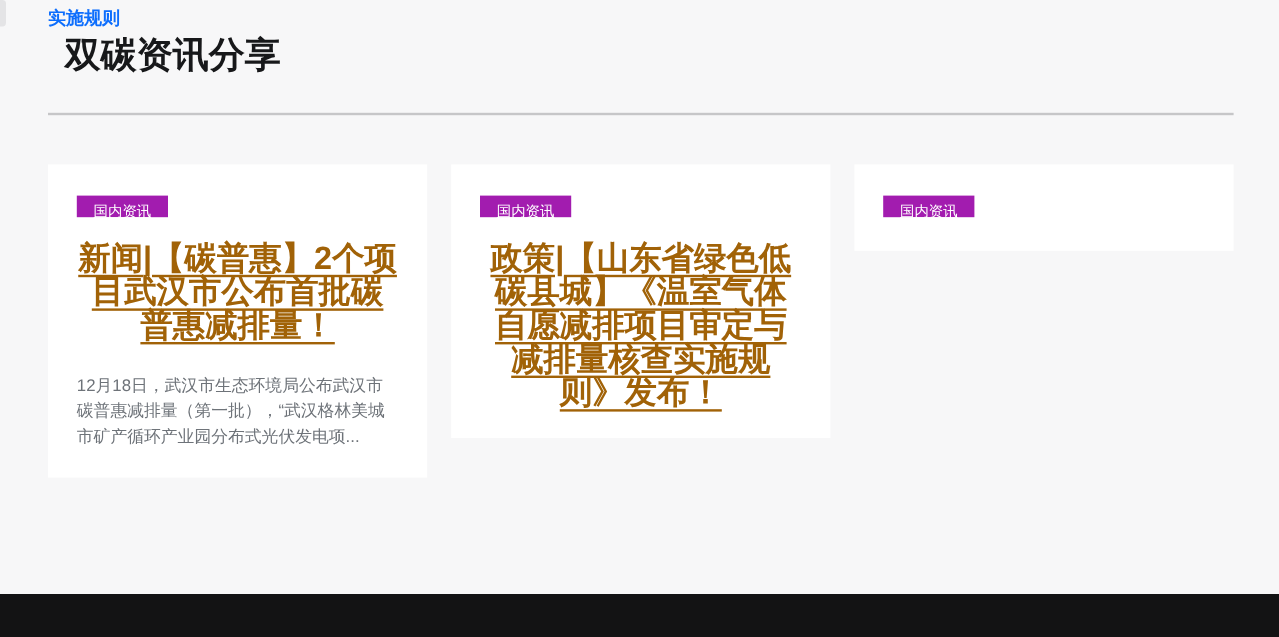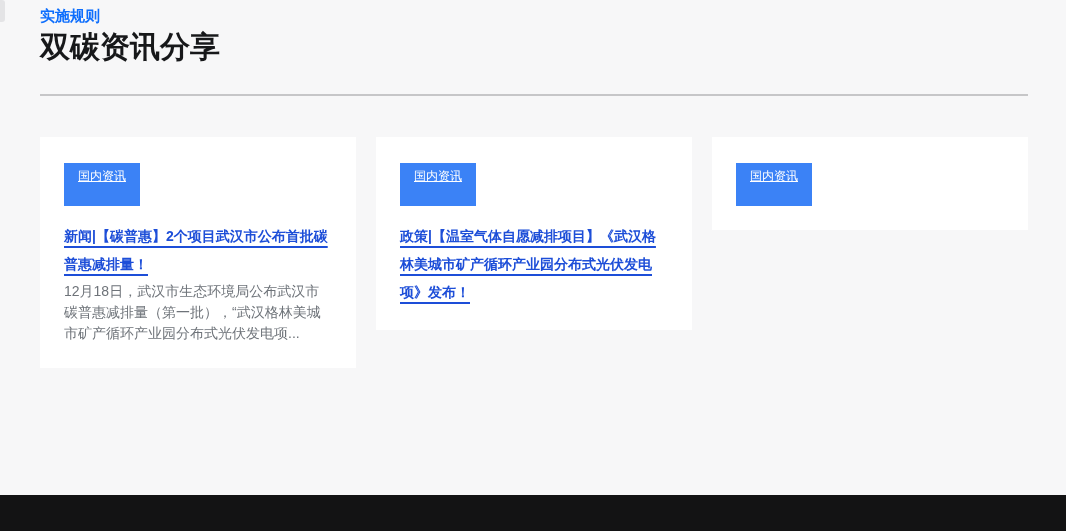--- a/index.html
+++ b/index.html
@@ -26,63 +26,65 @@
     font-size: 15px;
     font-weight: bold;
     line-height: 18px;
   }
   .page-title {
     margin-top: 4px;
     font-size: 30px;
     line-height: 36px;
     font-weight: bold;
     color: #17181a;
+    margin-left: 14px;
   }
   .divider {
     margin-top: 29px;
     height: 0;
     border-top: 2px solid #c6c6c8;
   }
   .cards {
     display: flex;
     gap: 20px;
     margin-top: 41px;
     align-items: flex-start;
   }
   .card {
     flex: 1;
     background: #ffffff;
     padding: 26px 24px 24px 24px;
     cursor: pointer;
   }
   .badge {
     display: inline-block;
-    background: #3b82f6;
+    background: #a21caf;
     color: #ffffff;
     font-size: 12px;
-    height: 43px;
+    height: 18px;
     line-height: 27px;
     padding: 0 14px;
     text-decoration: underline;
     cursor: pointer;
   }
   .card-title {
     display: block;
     margin-top: 16px;
-    font-size: 14px;
+    font-size: 27px;
     line-height: 28px;
     font-weight: bold;
-    color: #1d4ed8;
+    color: #a16207;
     text-decoration: underline;
     text-decoration-thickness: 2px;
     text-underline-offset: 5px;
     cursor: pointer;
+    text-align: center;
   }
   .excerpt {
-    margin-top: 3px;
+    margin-top: 26px;
     font-size: 14px;
     line-height: 21px;
     color: #6e7379;
   }
   .footer-bar {
     position: absolute;
     left: 0; right: 0; bottom: 0;
     height: 36px;
     background: #131314;
   }
@@ -100,21 +102,21 @@
   <div class="cards">
 
     <div class="card">
       <span class="badge">国内资讯</span>
       <a class="card-title">新闻|【碳普惠】2个项目武汉市公布首批碳普惠减排量！</a>
       <p class="excerpt">12月18日，武汉市生态环境局公布武汉市碳普惠减排量（第一批），“武汉格林美城市矿产循环产业园分布式光伏发电项...</p>
     </div>
 
     <div class="card">
       <span class="badge">国内资讯</span>
-      <a class="card-title">政策|【温室气体自愿减排项目】《武汉格林美城市矿产循环产业园分布式光伏发电项》发布！</a>
+      <a class="card-title">政策|【山东省绿色低碳县城】《温室气体自愿减排项目审定与减排量核查实施规则》发布！</a>
     </div>
 
     <div class="card">
       <span class="badge">国内资讯</span>
     </div>
 
   </div>
 </div>
 
 <div class="footer-bar"></div>

